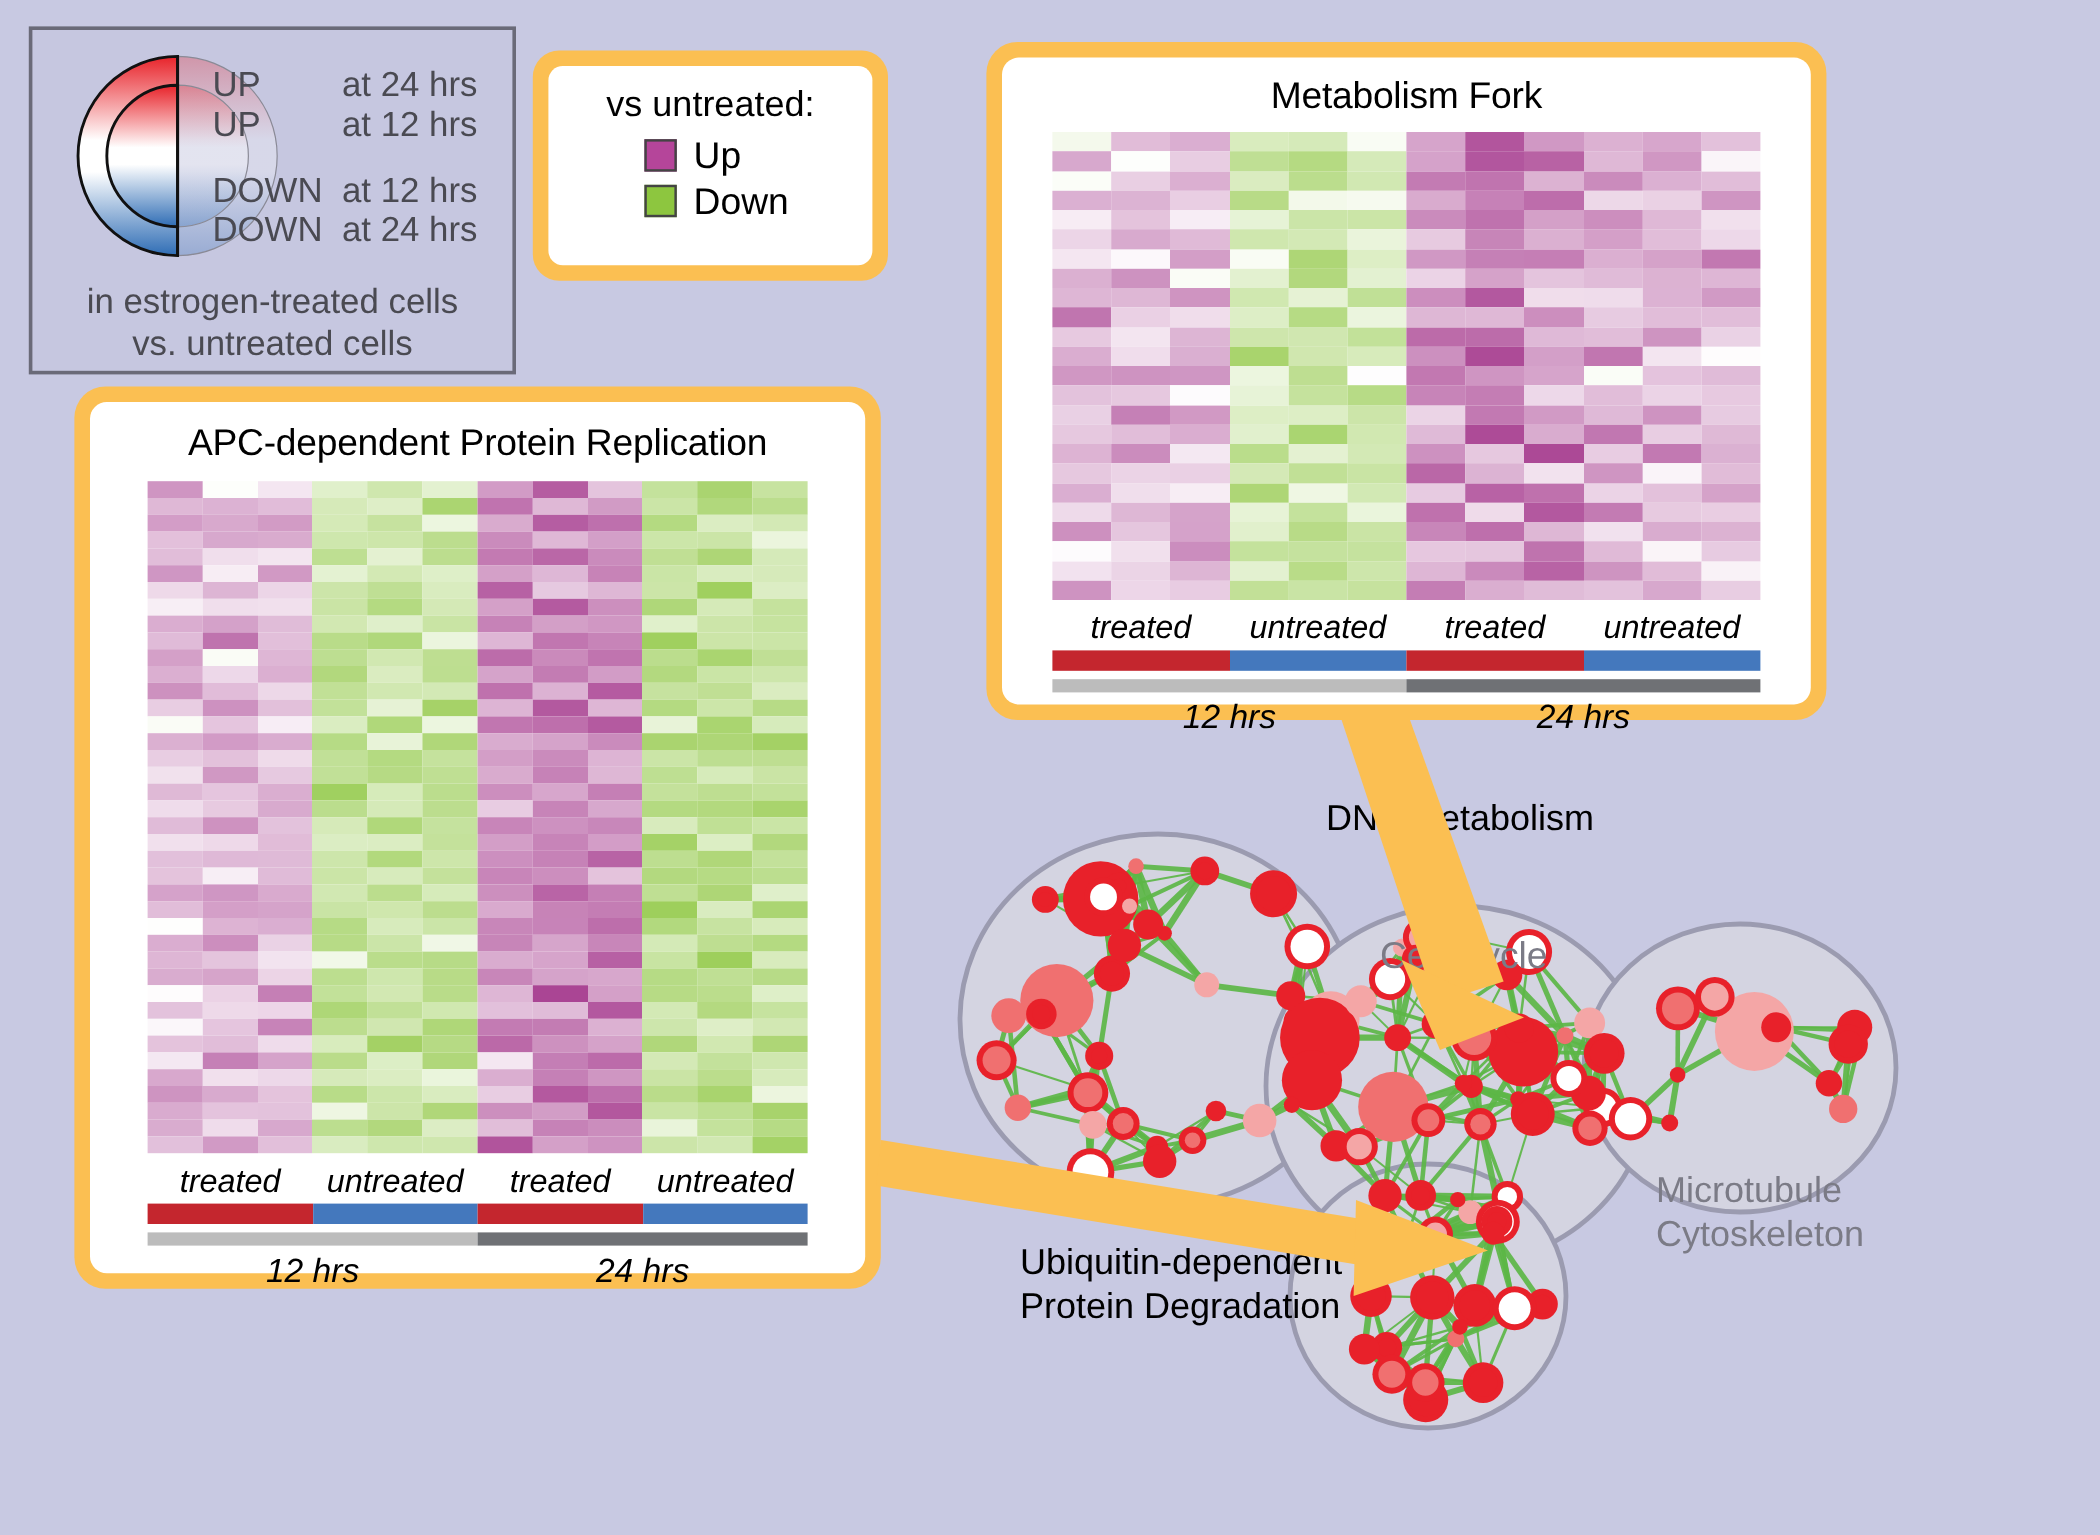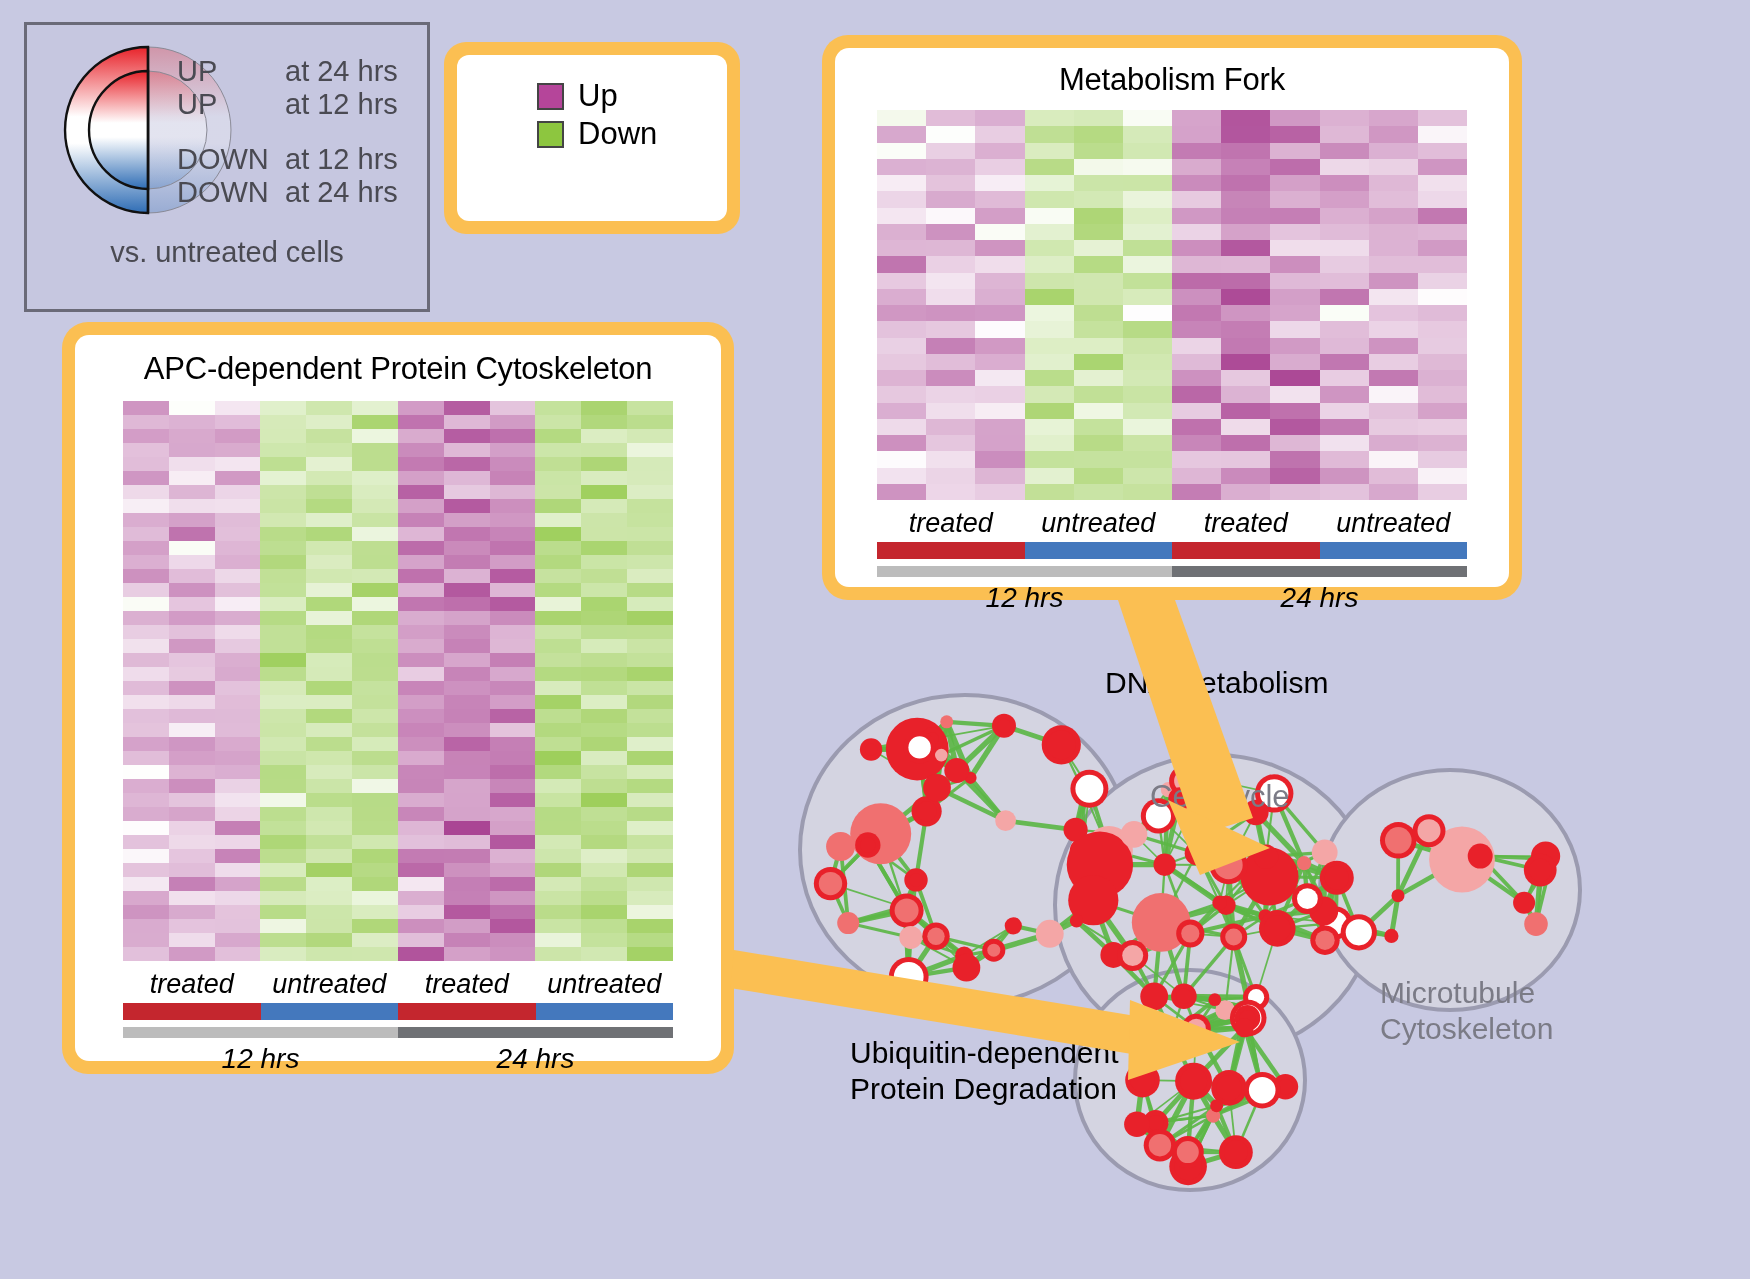--- a/index.html
+++ b/index.html
@@ -133,27 +133,29 @@
         <span class="kl">DOWN</span>
         <span>at 12 hrs</span>
       </div>
       <div class="key-line" style="margin-top:4px;">
         <span class="kl">DOWN</span>
         <span>at 24 hrs</span>
       </div>
     </div>
 
     <div id="key-foot">
+      <div>in estrogen-treated cells</div>
       <div>vs. untreated cells</div>
     </div>
   </div>
 
   <div class="card" id="legend-card">
     <div class="card-inner">
       <div id="legend-title">
+        <div>vs untreated:</div>
       </div>
       <div id="legend-items">
         <div class="legend-row">
           <span class="swatch" style="background:#b5459a"></span>
           <span class="legend-label">Up</span>
         </div>
         <div class="legend-row">
           <span class="swatch" style="background:#8dc63f"></span>
           <span class="legend-label">Down</span>
         </div>
@@ -474,21 +476,21 @@
         <div class="hrs-row">
           <span>12 hrs</span>
           <span>24 hrs</span>
         </div>
       </div>
     </div>
   </div>
 
   <div class="card" id="apc-card">
     <div class="card-inner">
-      <div class="panel-title">APC-dependent Protein Cytoskeleton</div>
+      <div class="panel-title">APC-dependent Protein Replication</div>
       <div class="heat" id="apc-heat" style="left: 48px; top: 66px; width: 550px; height: 560px; grid-template-columns: repeat(12, 1fr); grid-template-rows: repeat(40, 1fr);">
           <div style="background:rgb(207,149,194)"></div>
           <div style="background:rgb(253,254,251)"></div>
           <div style="background:rgb(244,230,241)"></div>
           <div style="background:rgb(224,240,203)"></div>
           <div style="background:rgb(207,231,174)"></div>
           <div style="background:rgb(227,241,208)"></div>
           <div style="background:rgb(210,155,198)"></div>
           <div style="background:rgb(181,93,161)"></div>
           <div style="background:rgb(228,196,221)"></div>

